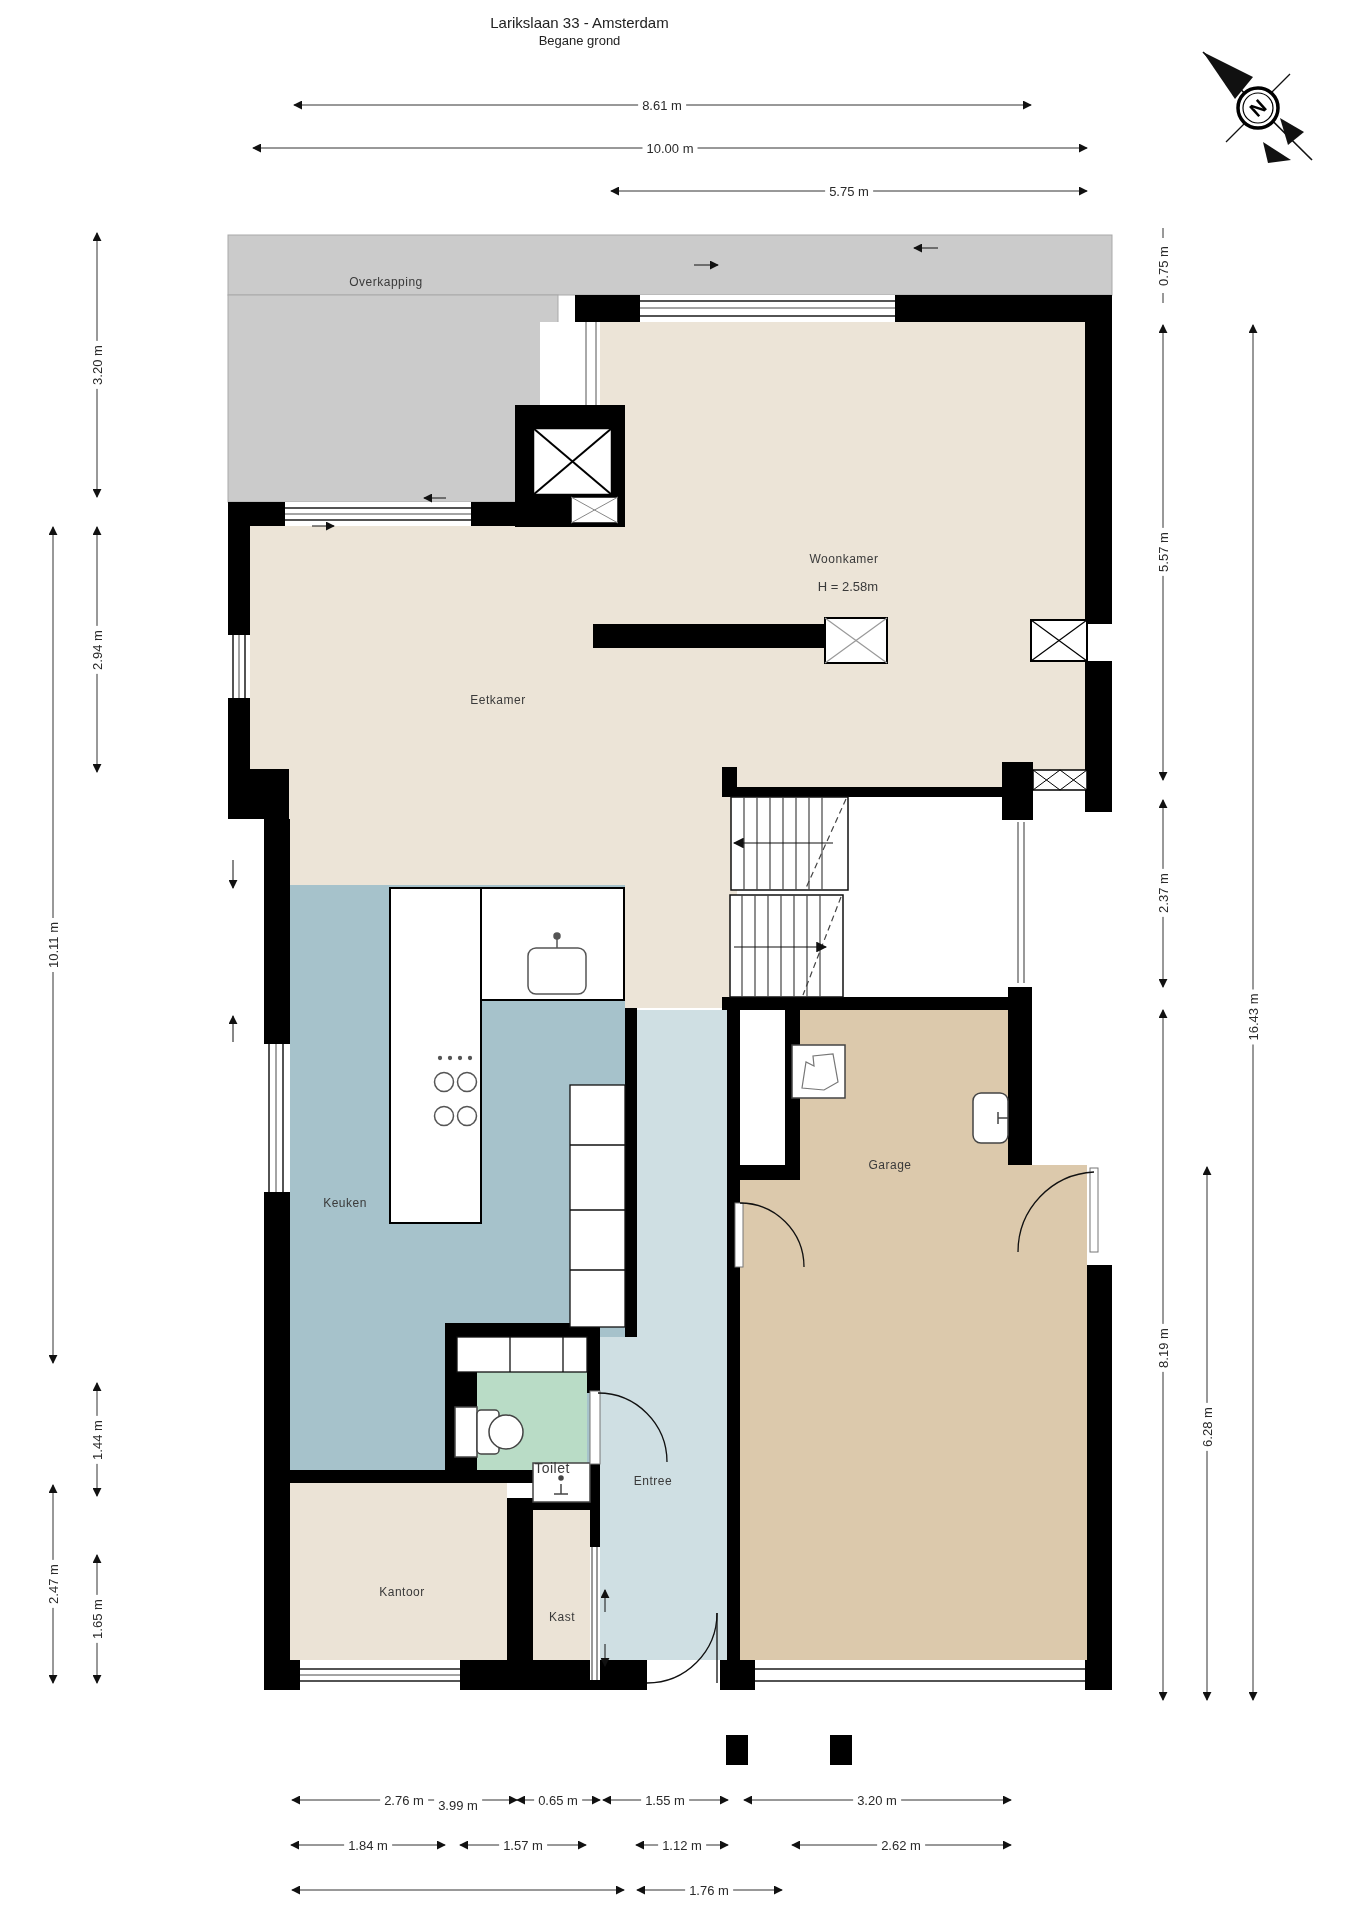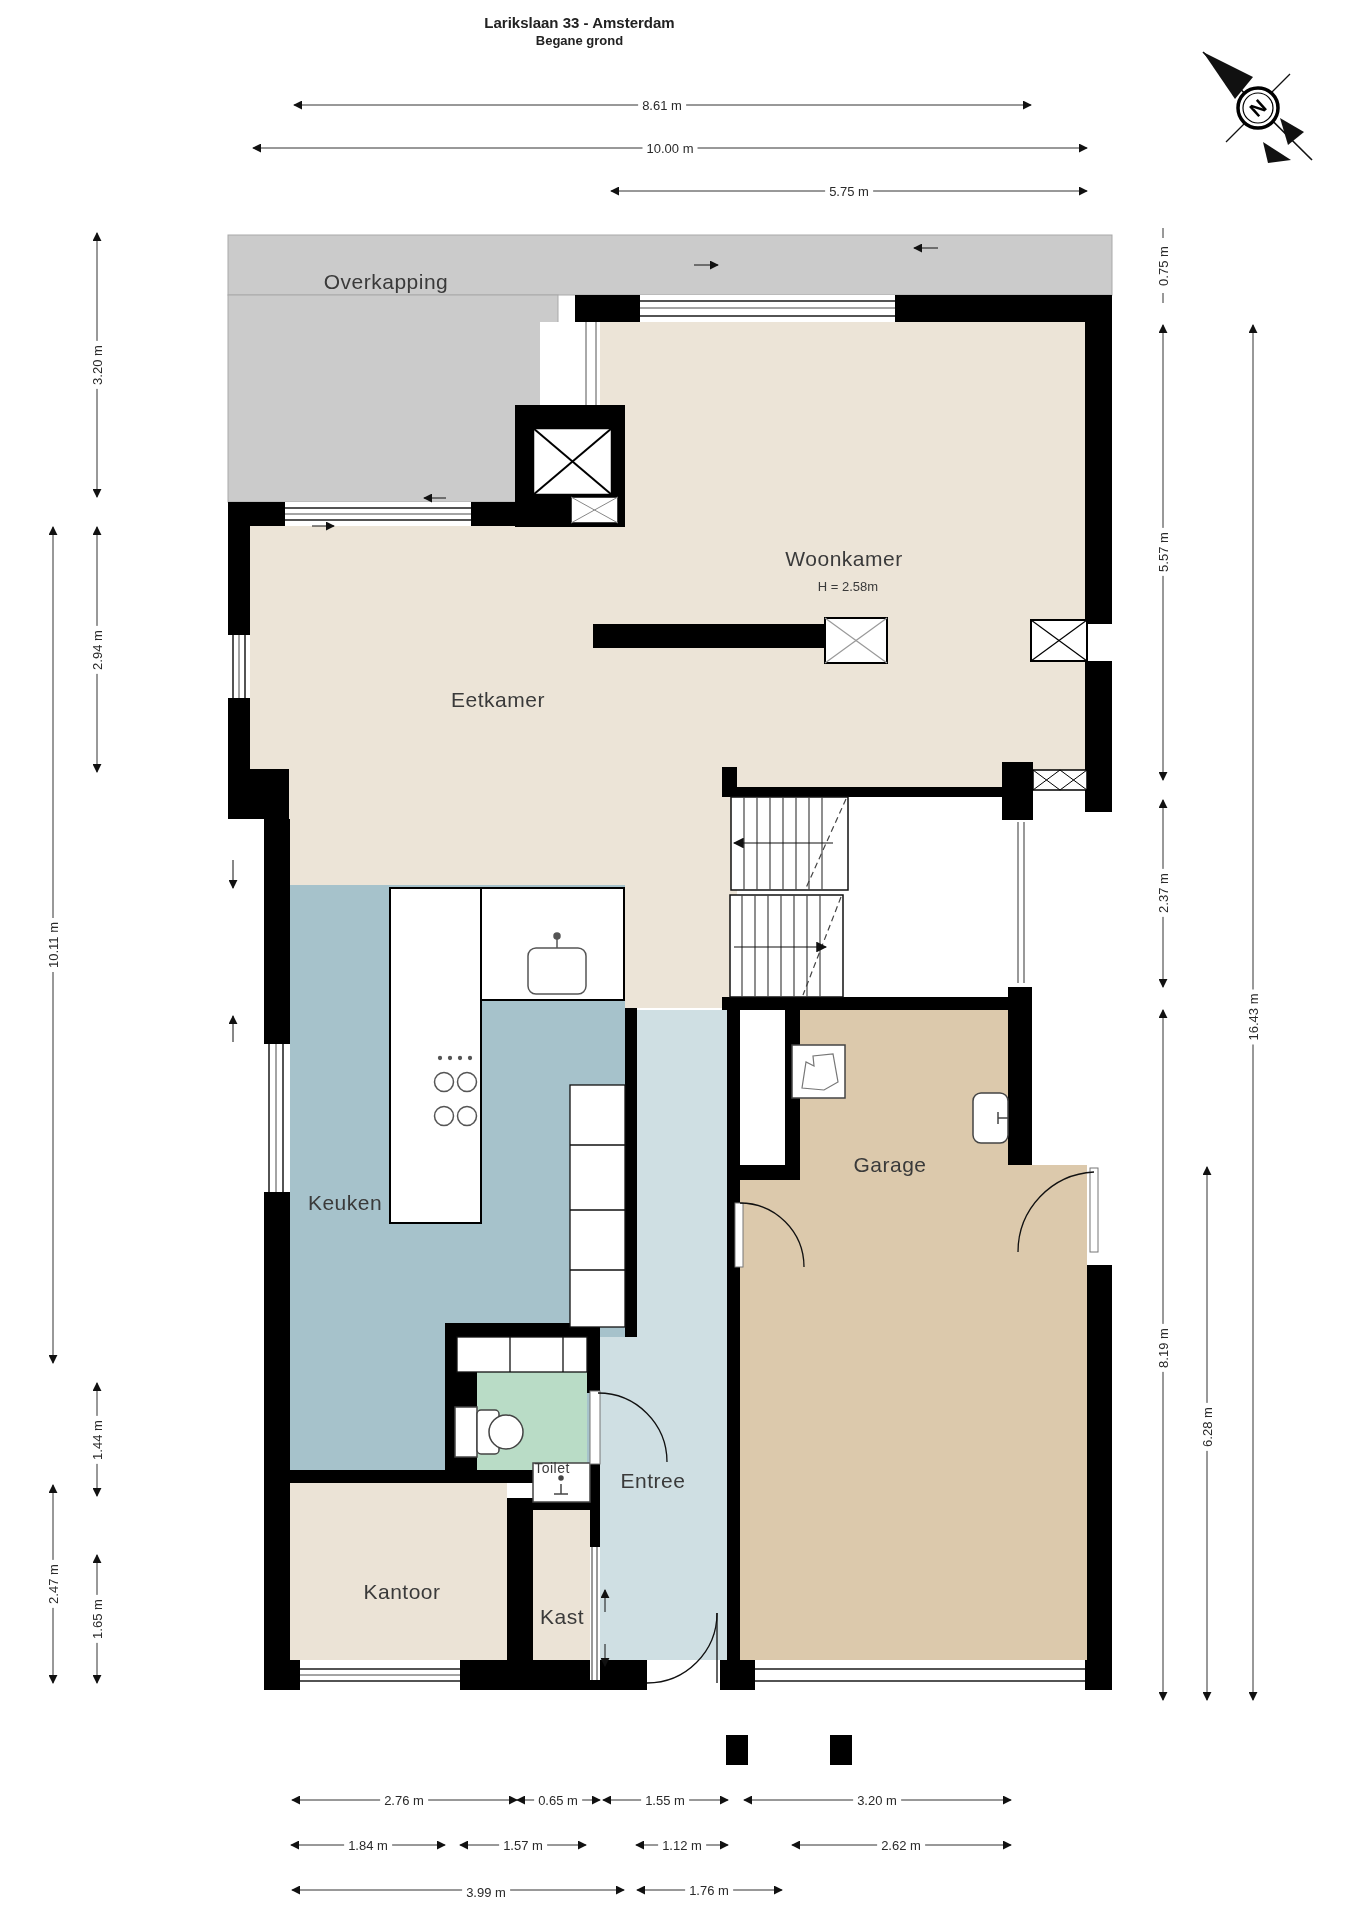--- a/index.html
+++ b/index.html
@@ -2,24 +2,24 @@
 <html><head>
 <meta charset="utf-8">
 <style>
   html,body{margin:0;padding:0;background:#fff;}
   .canvas{position:relative;width:1358px;height:1920px;background:#ffffff;
           font-family:"Liberation Sans",sans-serif;overflow:hidden;}
   .canvas svg{position:absolute;left:0;top:0;}
   .lbl{position:absolute;transform:translate(-50%,-50%);white-space:nowrap;color:#2e2e2e;}
   .lbl.v{transform:translate(-50%,-50%) rotate(-90deg);}
   .dim{font-size:13px;color:#2a2a2a;background:#fff;padding:0 4px;line-height:15px;}
-  .room{font-size:21px;color:#3a3a3a;letter-spacing:.5px;}
+  .room{font-size:12px;color:#3a3a3a;letter-spacing:.5px;}
   .room.small{font-size:14px;margin-top:33px;}
   .sub{font-size:13px;color:#3a3a3a;text-align:center;}
-  .title{position:absolute;left:0;top:14px;width:1159px;text-align:center;color:#222;font-weight:bold;}
+  .title{position:absolute;left:0;top:14px;width:1159px;text-align:center;color:#222;}
   .title .l1{font-size:15px;line-height:18px;}
   .title .l2{font-size:13px;line-height:17px;text-align:center;}
 </style>
 </head>
 <body>
 
 <div class="canvas">
 
 <svg width="1358" height="1920" viewBox="0 0 1358 1920">
   <defs>
@@ -368,16 +368,16 @@
   <div class="lbl dim" style="left:404px;top:1800px;">2.76 m</div>
   <div class="lbl dim" style="left:558px;top:1800px;">0.65 m</div>
   <div class="lbl dim" style="left:665px;top:1800px;">1.55 m</div>
   <div class="lbl dim" style="left:877px;top:1800px;">3.20 m</div>
 
   <div class="lbl dim" style="left:368px;top:1845px;">1.84 m</div>
   <div class="lbl dim" style="left:523px;top:1845px;">1.57 m</div>
   <div class="lbl dim" style="left:682px;top:1845px;">1.12 m</div>
   <div class="lbl dim" style="left:901px;top:1845px;">2.62 m</div>
 
-  <div class="lbl dim" style="left:458px;top:1892px;margin-left:28px;">3.99 m</div>
+  <div class="lbl dim" style="left:458px;top:1805px;">3.99 m</div>
   <div class="lbl dim" style="left:709px;top:1890px;">1.76 m</div>
 
 </div>
 
 </body></html>

